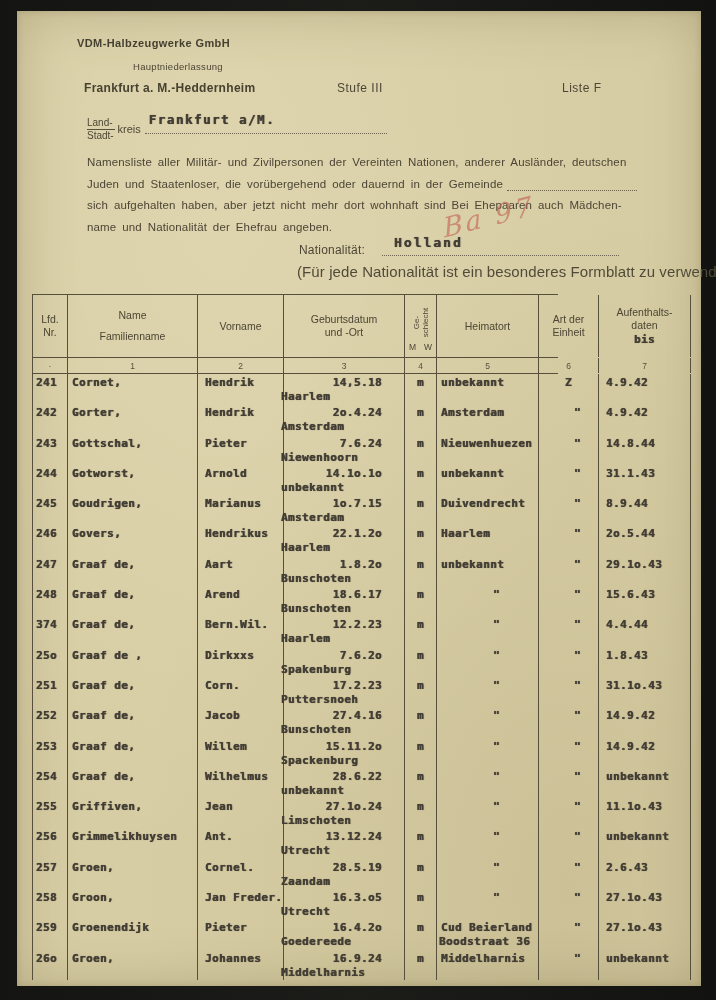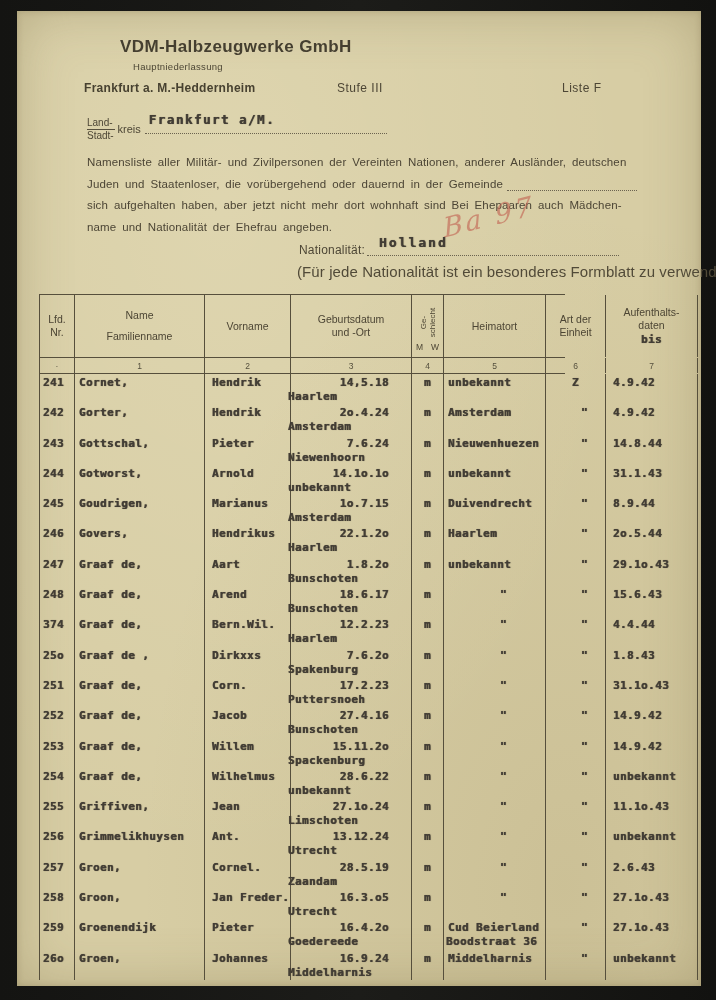--- a/index.html
+++ b/index.html
@@ -16,21 +16,21 @@
   }
   .print{font-family:"Liberation Sans",sans-serif;color:#4d4635;}
   .typed{
     font-family:"DejaVu Sans Mono","Liberation Mono",monospace;
     font-weight:bold;color:#423d35;letter-spacing:.4px;
     text-shadow:.5px .4px .7px rgba(62,56,46,.85), -.3px 0 .5px rgba(62,56,46,.45);
   }
   .abs{position:absolute;white-space:nowrap;}
 
   
-  .company{left:60px;top:26px;font-size:17px;font-weight:bold;letter-spacing:.4px;color:#453f30;margin-left:43px;}
+  .company{left:60px;top:26px;font-size:11px;font-weight:bold;letter-spacing:.4px;color:#453f30;}
   .subtitle{left:104px;top:50px;font-size:9.5px;letter-spacing:.3px;padding-left:12px;}
   .loc{left:67px;top:70px;font-size:12px;font-weight:bold;letter-spacing:.3px;color:#474130;}
   .stufe{left:320px;top:70px;font-size:12px;letter-spacing:.5px;}
   .liste{left:545px;top:70px;font-size:12px;letter-spacing:.5px;}
 
   
   .district{left:70px;top:99px;display:flex;align-items:flex-end;width:300px;}
   .fraction{display:inline-block;font-size:10px;line-height:10px;text-align:left;}
   .fraction .top{border-bottom:1px solid #57503d;padding:0 2px 1px 0;}
   .fraction .bot{padding-top:1px;}
@@ -38,32 +38,32 @@
   .district-zone{position:relative;flex:1;border-bottom:1.5px dotted #6b6350;height:24px;margin-left:4px;margin-bottom:7px;}
   .district-value{position:absolute;left:4px;top:2px;font-size:12.5px;letter-spacing:1.5px;}
 
   
   .intro{left:70px;top:141px;width:550px;font-size:11.5px;line-height:21.5px;letter-spacing:.15px;word-spacing:2.5px;color:#4c4535;}
   .intro .iline{white-space:nowrap;}
   .intro .fline{display:flex;}
   .intro .dots{flex:1;border-bottom:1.5px dotted #6b6350;margin:0 0 4px 4px;}
 
   
-  .nat{left:282px;top:225px;display:flex;width:320px;align-items:flex-end;}
+  .nat{left:282px;top:225px;display:flex;width:320px;align-items:flex-end;gap:15px;}
   .nat-label{font-size:12px;letter-spacing:.2px;padding-bottom:2px;}
   .nat-zone{position:relative;flex:1;border-bottom:1.5px dotted #6b6350;height:20px;margin-left:2px;margin-bottom:3px;}
   .nat-value{position:absolute;left:12px;top:-1px;font-size:13px;letter-spacing:2px;}
   .nat-note{left:280px;top:252px;font-size:15px;letter-spacing:.1px;color:#514a38;}
 
   
   .annotation{left:425px;top:190px;font-family:"DejaVu Serif",serif;font-style:italic;
     font-size:27px;color:rgba(193,98,82,.62);transform:rotate(-14deg) skewX(-8deg);letter-spacing:3px;}
 
   
-  .tbl{position:absolute;left:15px;top:283px;width:526px;margin-left:7px;}
+  .tbl{position:absolute;left:15px;top:283px;width:526px;}
   .grid-row{display:grid;grid-template-columns:35px 130px 86px 121px 32px 102px 60px 93px;}
   .tbl .cell{border-left:1px solid #564f3c;position:relative;}
   .tbl .cell:last-child{border-right:1px solid #564f3c;}
   .thead{border-top:1px solid #564f3c;height:63px;font-size:10.5px;line-height:13px;text-align:center;color:#4c4534;}
   .thead .cell{display:flex;flex-direction:column;justify-content:center;align-items:center;}
   .h-lfd{justify-content:center;}
   .h-name .l1{margin-bottom:8px;}
   .h-sex{overflow:visible;}
   .sex-rot{position:absolute;left:50%;top:19px;transform:translateX(-50%) rotate(-90deg);font-size:8px;line-height:8.5px;white-space:nowrap;}
   .sex-mw{position:absolute;bottom:3px;left:0;right:0;display:flex;justify-content:space-around;font-size:8.5px;}

